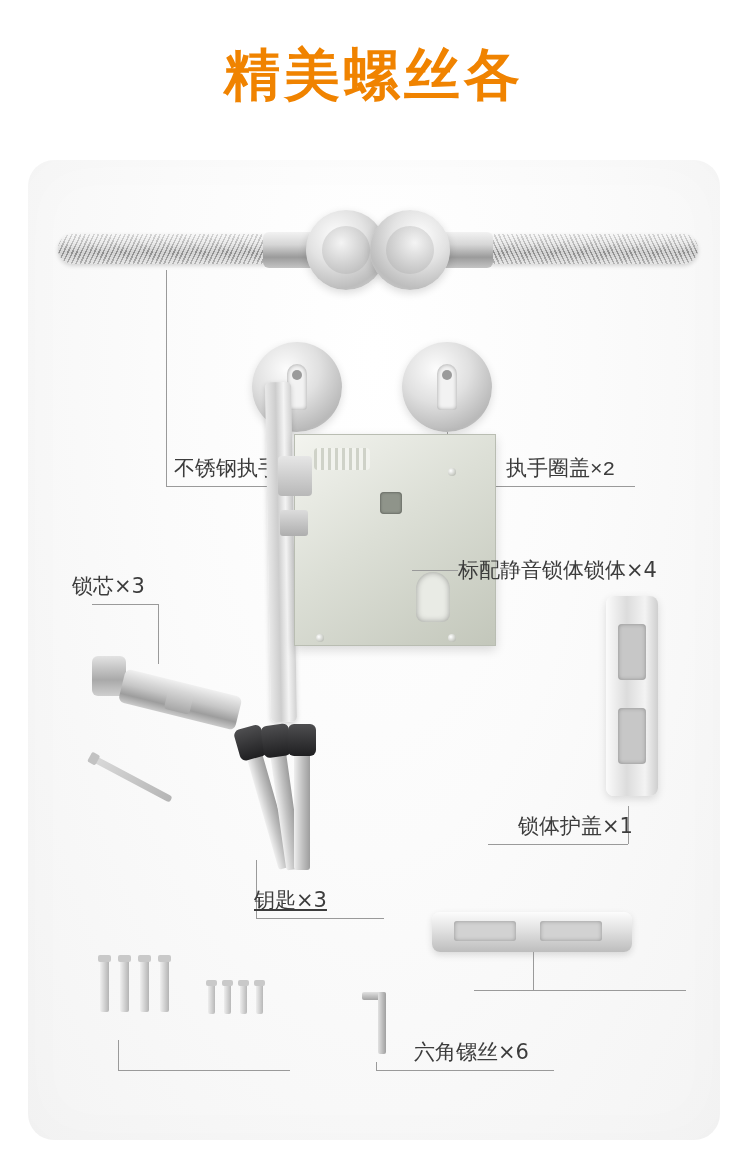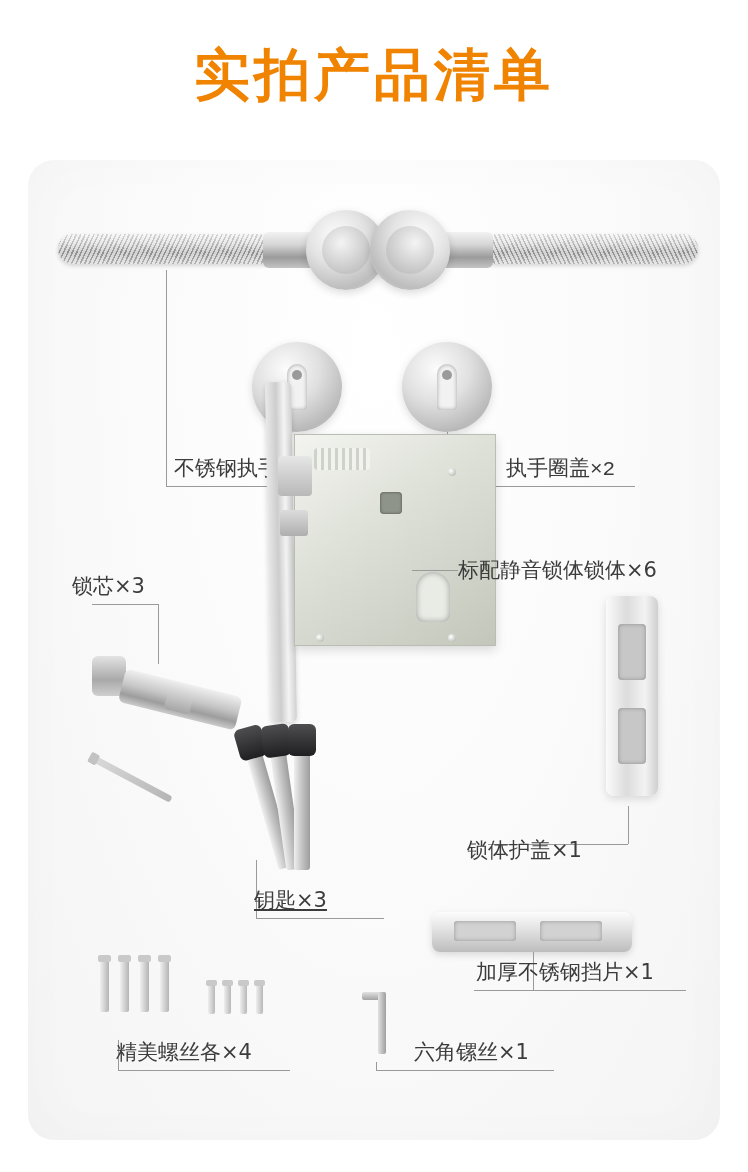--- a/index.html
+++ b/index.html
@@ -353,21 +353,21 @@
     background: #9a9a9a;
   }
   .leader.h { height: 1px; }
   .leader.v { width: 1px; }
 </style>
 </head>
 <body>
 
 <div class="page">
 
-  <div class="title">实拍产品清单</div>
+  <div class="title">精美螺丝各</div>
 
   <div class="stage">
 
     <div class="part lever" style="left:30px; top:50px;">
       <div class="bar"></div>
       <div class="neck"></div>
       <div class="rose"></div>
     </div>
 
     <div class="part lever mirrored" style="left:340px; top:50px;">
@@ -398,21 +398,21 @@
       <div class="latch"></div>
       <div class="bolt"></div>
       <div class="spindle"></div>
       <div class="cyl-hole"></div>
       <div class="screwdot" style="left:180px; top:86px;"></div>
       <div class="screwdot" style="left:180px; top:252px;"></div>
       <div class="screwdot" style="left:48px; top:252px;"></div>
     </div>
 
     <div class="leader h" style="left:384px; top:410px; width:46px;"></div>
-    <div class="label" style="left:430px; top:396px;">标配静音锁体锁体×6</div>
+    <div class="label" style="left:430px; top:396px;">标配静音锁体锁体×4</div>
 
     <div class="part cylinder" style="left:64px; top:490px; width:180px; height:120px;">
       <div class="knob"></div>
       <div class="body"></div>
       <div class="cam"></div>
     </div>
     <div class="screwlong" style="left:62px; top:616px;"></div>
 
     <div class="leader v" style="left:130px; top:444px; height:60px;"></div>
     <div class="leader h" style="left:64px; top:444px; width:66px;"></div>
@@ -435,49 +435,47 @@
     <div class="label" style="left:226px; top:726px;text-decoration:underline;">钥匙×3</div>
 
     <div class="part strikebox" style="left:578px; top:436px; width:60px; height:210px;">
       <div class="plate"></div>
       <div class="cut" style="top:28px; height:56px;"></div>
       <div class="cut" style="top:112px; height:56px;"></div>
     </div>
 
     <div class="leader v" style="left:600px; top:646px; height:38px;"></div>
     <div class="leader h" style="left:460px; top:684px; width:140px;"></div>
-    <div class="label" style="left:439px; top:652px;margin-top:24px;">锁体护盖×1</div>
+    <div class="label" style="left:490px; top:652px;">锁体护盖×1</div>
 
     <div class="part flatplate" style="left:404px; top:752px;">
       <div class="win" style="left:22px;"></div>
       <div class="win" style="left:108px;"></div>
     </div>
 
     <div class="leader v" style="left:505px; top:792px; height:38px;"></div>
     <div class="leader h" style="left:446px; top:830px; width:212px;"></div>
-    <div class="label" style="left:448px; top:798px;">加厚不锈钢挡片×1</div>
 
     <div class="part" style="left:64px; top:796px; width:190px; height:80px;">
       <div class="screw-long2" style="left:8px;  top:4px;"></div>
       <div class="screw-long2" style="left:28px; top:4px;"></div>
       <div class="screw-long2" style="left:48px; top:4px;"></div>
       <div class="screw-long2" style="left:68px; top:4px;"></div>
       <div class="screw-short" style="left:116px; top:28px;"></div>
       <div class="screw-short" style="left:132px; top:28px;"></div>
       <div class="screw-short" style="left:148px; top:28px;"></div>
       <div class="screw-short" style="left:164px; top:28px;"></div>
     </div>
 
     <div class="leader v" style="left:90px; top:880px; height:30px;"></div>
     <div class="leader h" style="left:90px; top:910px; width:172px;"></div>
-    <div class="label" style="left:88px; top:878px;">精美螺丝各×4</div>
 
     <div class="part allen" style="left:334px; top:832px; width:40px; height:70px;">
       <div class="a-short"></div>
       <div class="a-long"></div>
     </div>
 
     <div class="leader v" style="left:348px; top:902px; height:8px;"></div>
     <div class="leader h" style="left:348px; top:910px; width:178px;"></div>
-    <div class="label" style="left:386px; top:878px;">六角镙丝×1</div>
+    <div class="label" style="left:386px; top:878px;">六角镙丝×6</div>
 
   </div>
 </div>
 
 </body></html>

